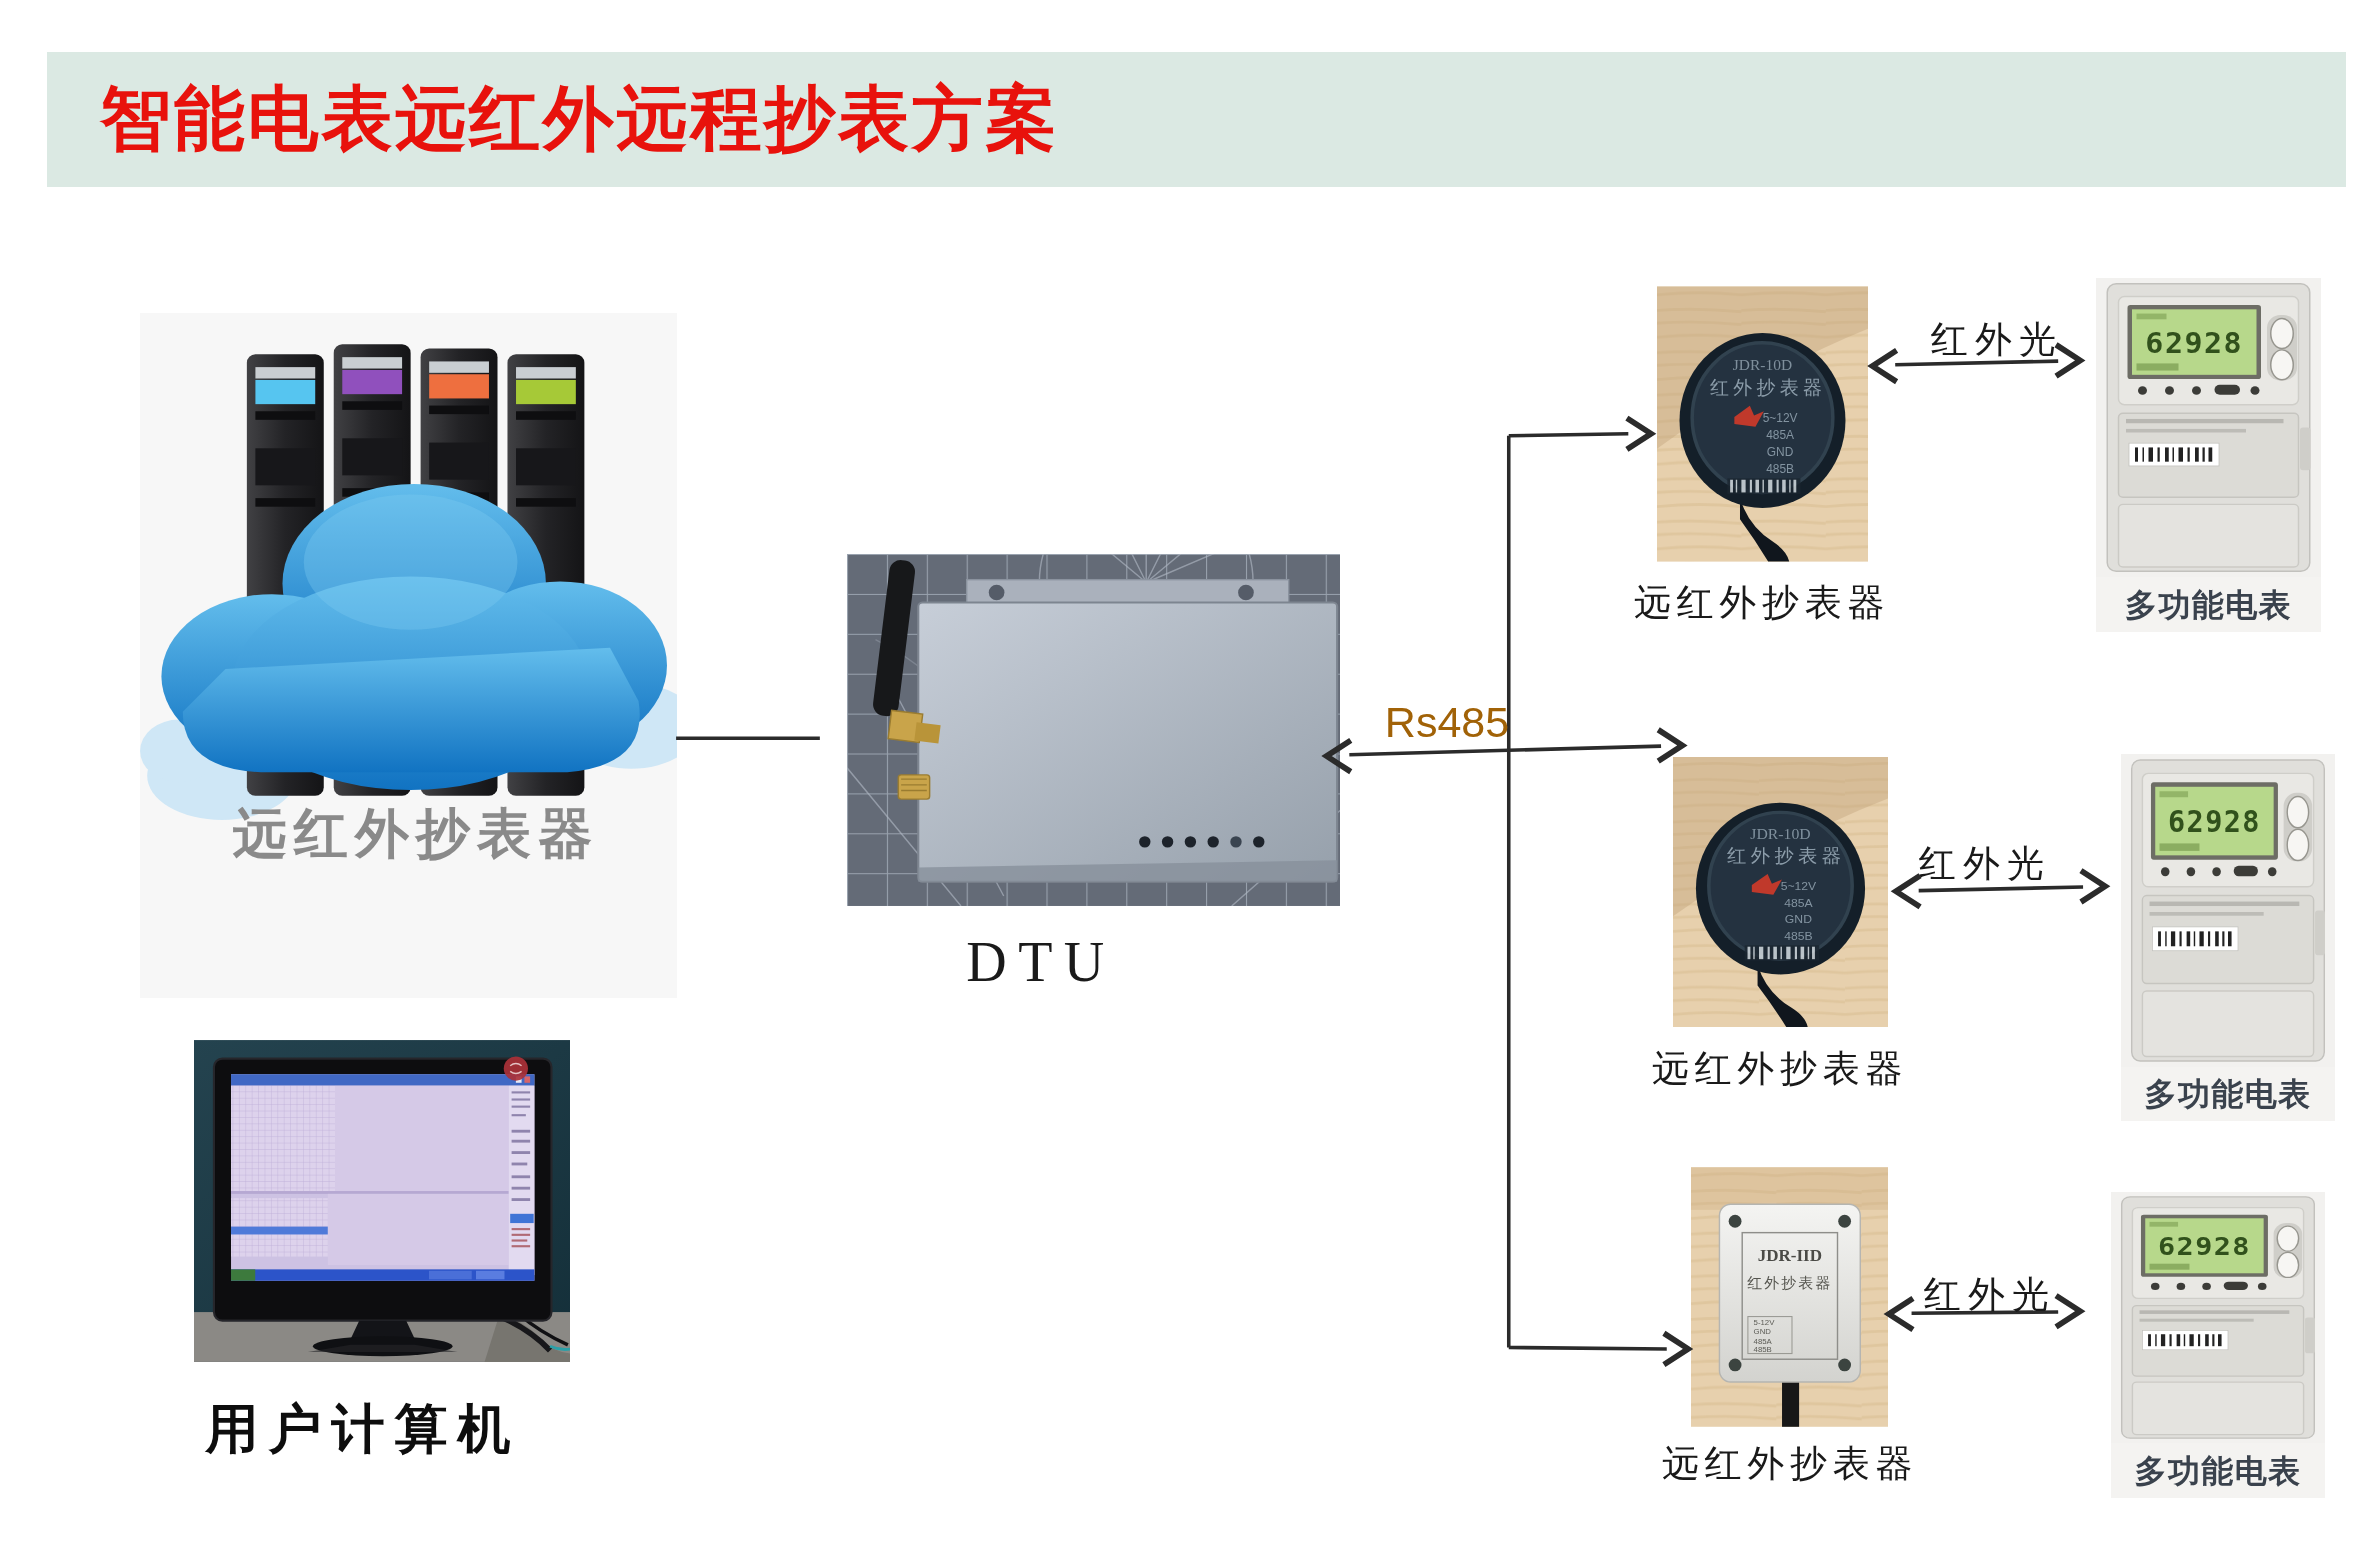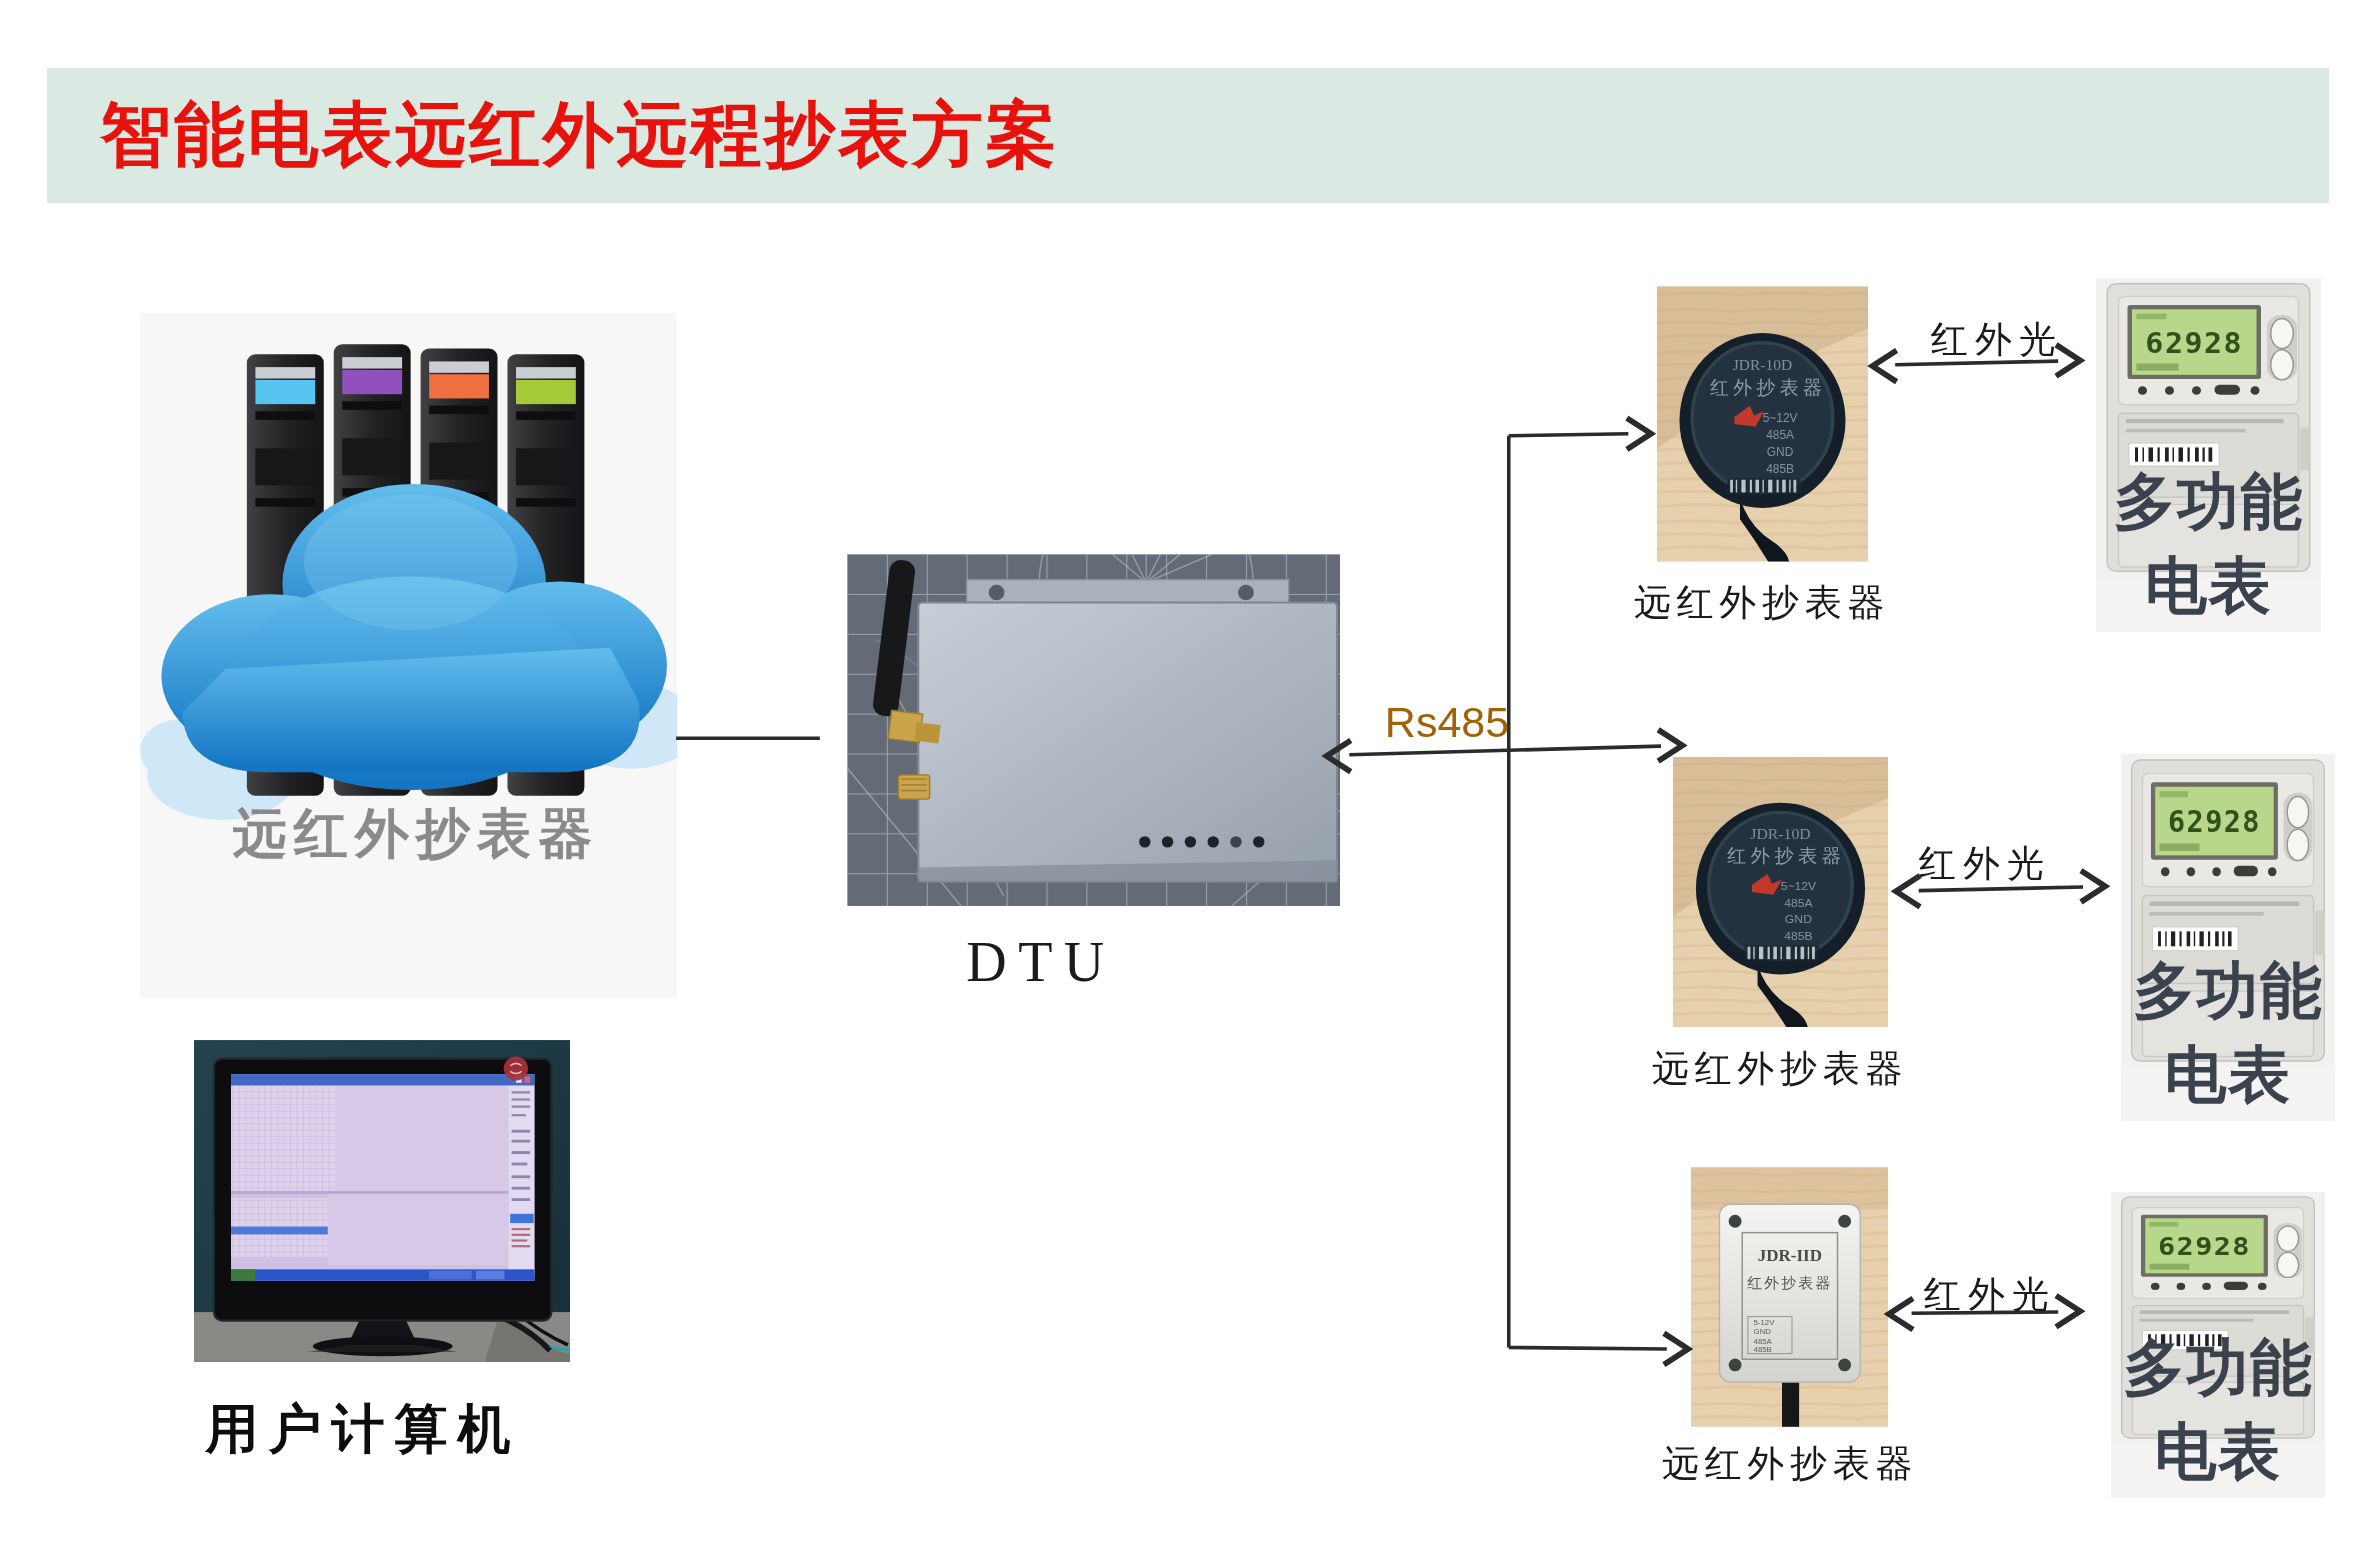--- a/index.html
+++ b/index.html
@@ -13,21 +13,21 @@
   .reader-label{font-size:37px;letter-spacing:5.7px;transform:translateX(-50%);}
   .ir-label{font-size:37px;letter-spacing:7.1px;transform:translateX(-50%);}
   .dtu-label{font-size:56px;letter-spacing:11.4px;transform:translateX(-50%);}
   .rs485-label{font-size:43px;color:#a16207;transform:translateX(-50%);white-space:nowrap;}
   .server-label{font-weight:700;font-size:54px;color:#8a8a8a;letter-spacing:7.1px;
                 transform:translateX(-50%);white-space:nowrap;}
   .computer-label{font-weight:900;font-size:53px;color:#0d0d0d;letter-spacing:10px;
                   transform:translateX(-50%);white-space:nowrap;}
   .meter-block{background:#f4f3f1;}
   .meter-label{position:absolute;left:0;right:0;bottom:4.3px;text-align:center;
-               font-weight:900;font-size:62px;color:var(--meter-label,#3a424d);letter-spacing:1.4px;}
+               font-weight:900;font-size:32px;color:var(--meter-label,#3a424d);letter-spacing:1.4px;}
   svg{display:block;}
   .connectors{pointer-events:none;}
 </style>
 </head>
 <body>
 
 <div class="page">
 
   <svg width="0" height="0" style="position:absolute" aria-hidden="true">
     <defs>
@@ -134,21 +134,21 @@
           <rect x="132" y="238" width="5" height="20" fill="#222"></rect>
             <rect x="142" y="238" width="3" height="20" fill="#222"></rect>
           <rect x="150" y="238" width="5" height="20" fill="#222"></rect>
         </g>
         <rect x="272" y="210" width="14" height="60" rx="4" fill="#cfcec9"></rect>
         <rect x="30" y="318" width="240" height="88" rx="6" fill="#e4e3df" stroke="#cbcac5" stroke-width="2"></rect>
       </symbol>
     </defs>
   </svg>
 
-  <header class="abs banner" style="left:47px;top:68px;width:2282px;height:135px;">
+  <header class="abs banner" style="left:47px;top:52px;width:2282px;height:135px;padding-left:17px;">
     <div class="abs title" style="left:53px;top:20px;">智能电表远红外远程抄表方案</div>
   </header>
 
   <section class="abs" style="left:140px;top:313px;width:537px;height:685px;">
     <svg width="537" height="685" viewBox="0 0 754 962">
       <rect width="754" height="962" fill="#f7f7f7"></rect>
       <g fill="#cfe7f6">
         <ellipse cx="115" cy="650" rx="105" ry="62"></ellipse>
           <ellipse cx="185" cy="600" rx="80" ry="58"></ellipse>
         <ellipse cx="55" cy="615" rx="55" ry="44"></ellipse>

